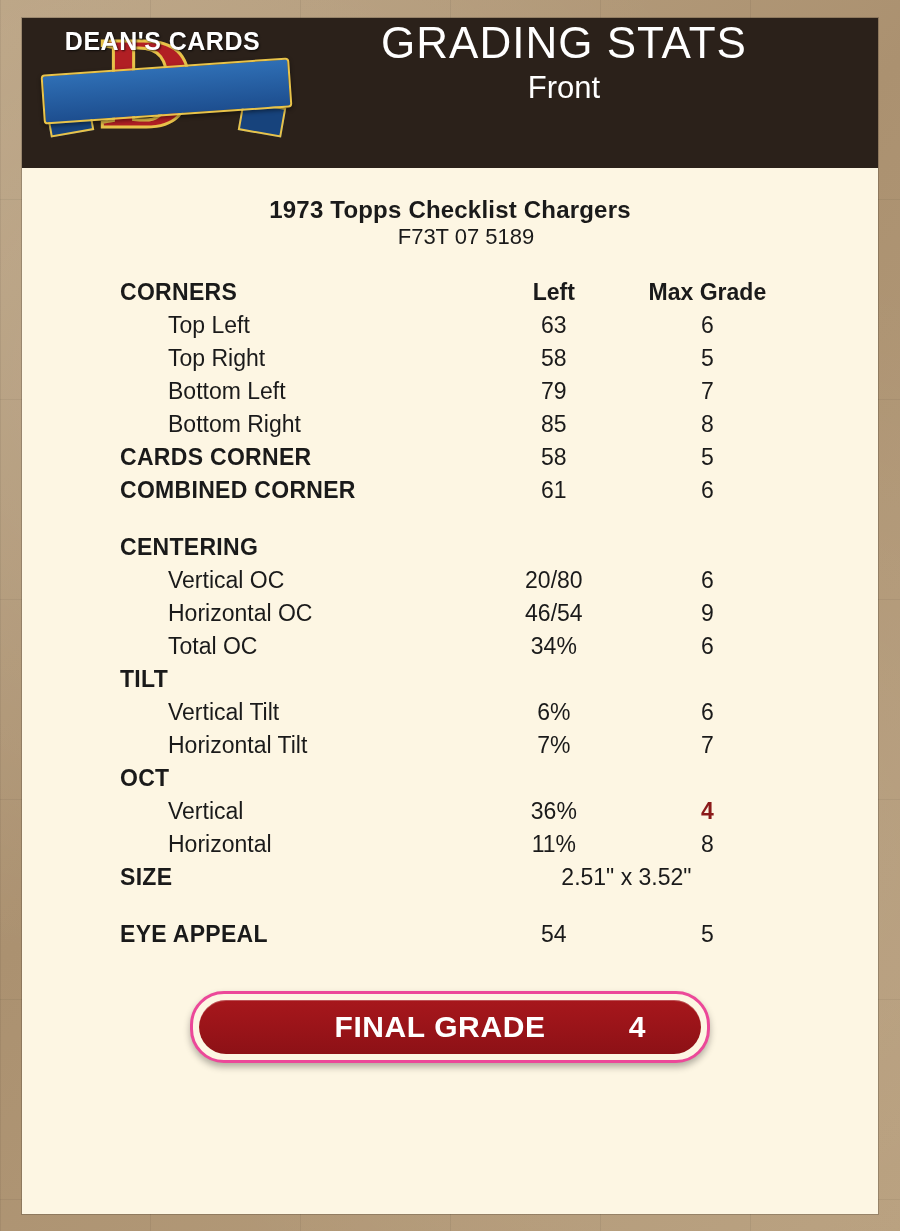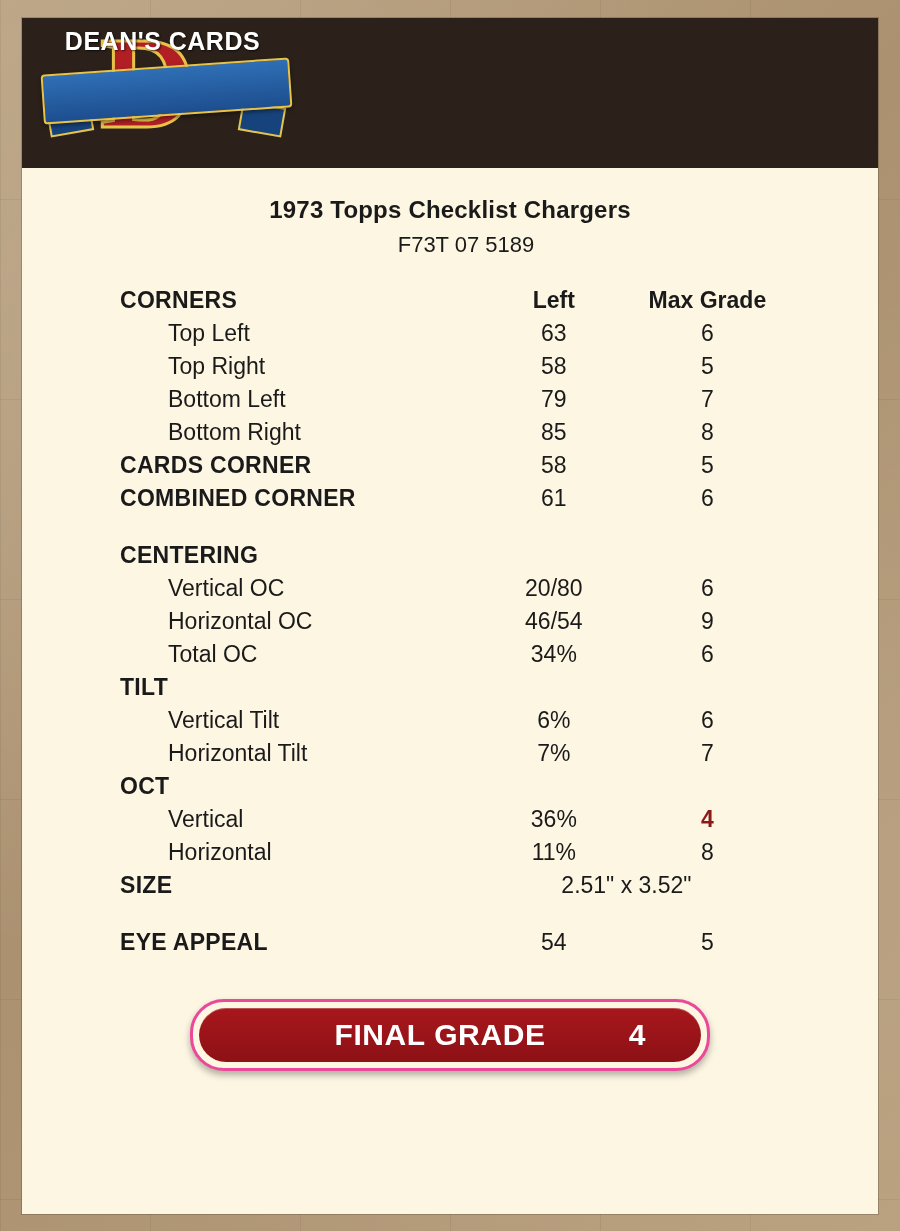--- a/index.html
+++ b/index.html
@@ -124,21 +124,21 @@
     text-align: center;
     font-size: 24px;
     font-weight: bold;
     color: #1a1a1a;
     letter-spacing: 0.2px;
   }
   .card-id {
     text-align: center;
     font-size: 22px;
     color: #1a1a1a;
-    margin-top: 8px;
+    margin-top: 0;
     padding-left: 32px;
   }
 
   table.stats {
     margin: 26px auto 0 auto;
     width: 660px;
     border-collapse: collapse;
     font-size: 23px;
     color: #1a1a1a;
   }
@@ -214,20 +214,24 @@
 <div class="sheet">
 
   <div class="header">
     <div class="logo">
       <div class="big-d">D</div>
       <div class="ribbon-tail-l"></div>
       <div class="ribbon-tail-r"></div>
       <div class="ribbon"></div>
       <div class="ribbon-text">DEAN'S CARDS</div>
     </div>
+    <div class="header-titles">
+      <div class="main">GRADING STATS</div>
+      <div class="sub">Front</div>
+    </div>
   </div>
 
   <div class="content">
 
     <div class="card-title">1973 Topps Checklist  Chargers</div>
     <div class="card-id">F73T 07 5189</div>
 
     <table class="stats">
       <tbody>
 

